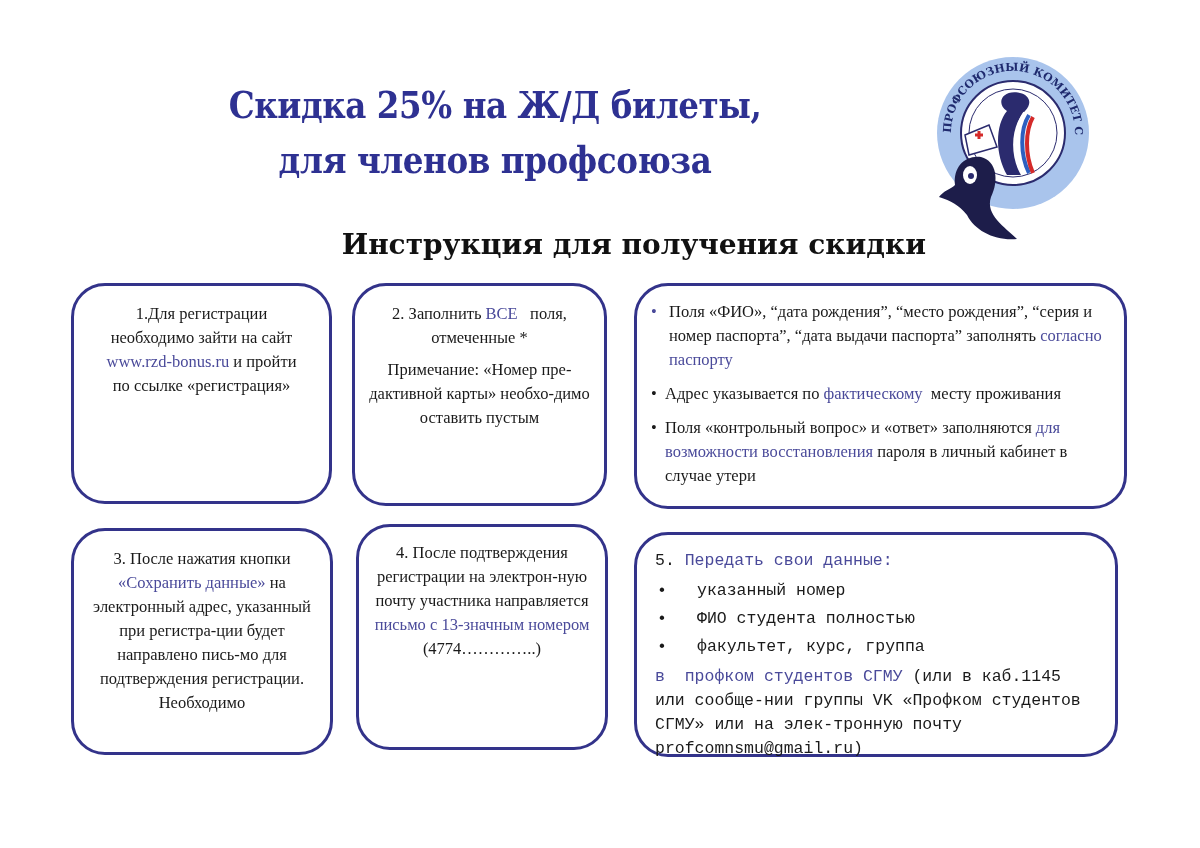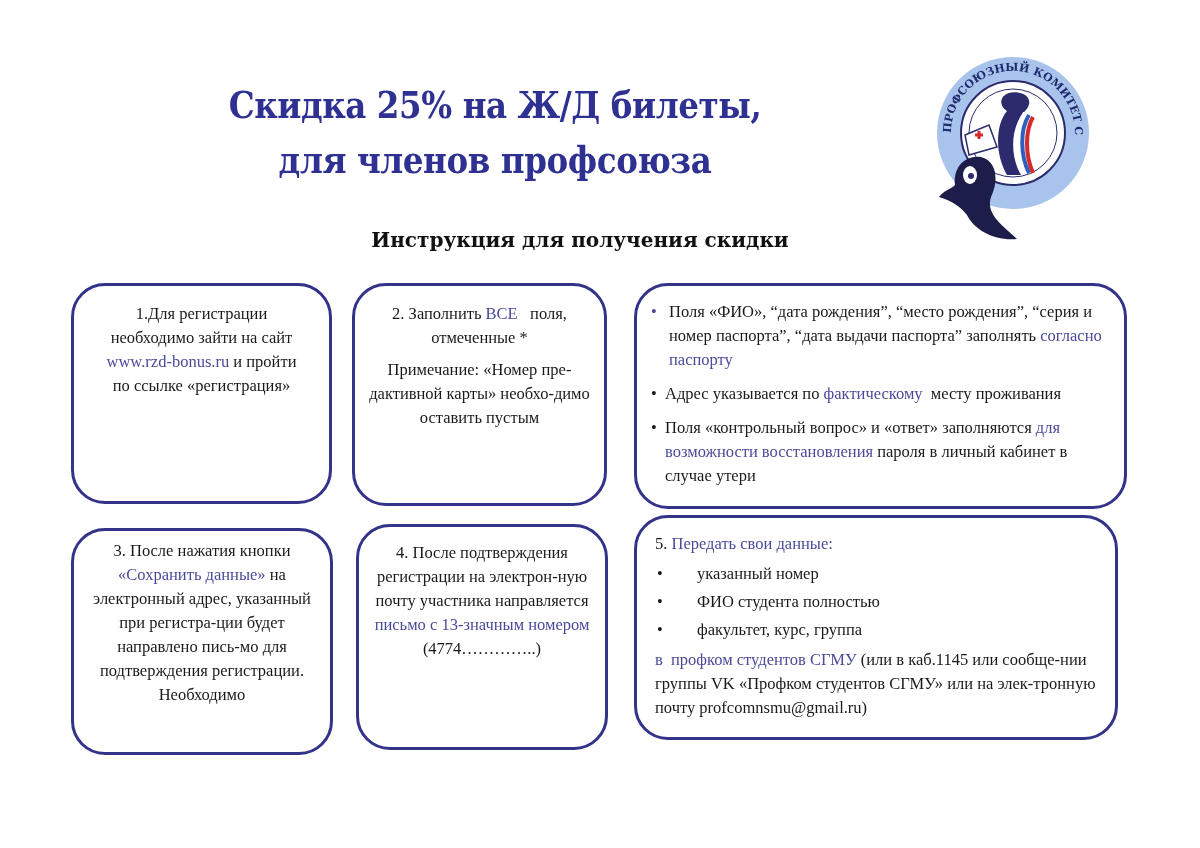--- a/index.html
+++ b/index.html
@@ -1,33 +1,33 @@
 <!DOCTYPE html>
 <html><head>
 <meta charset="utf-8">
 <style>
   html,body{margin:0;padding:0;}
   body{width:1200px;height:848px;background:#ffffff;position:relative;overflow:hidden;
        font-family:"DejaVu Serif","Liberation Serif",serif;color:#1a1a1a;}
   .title{position:absolute;left:150px;top:78px;width:690px;text-align:center;
          font-family:"DejaVu Serif",serif;font-weight:bold;font-size:37px;line-height:55px;
          color:#2e3192;letter-spacing:-0.5px;transform:scaleX(0.88);transform-origin:center;}
-  .subtitle{position:absolute;left:250px;top:228px;width:660px;text-align:center;
-         font-family:"DejaVu Serif",serif;font-weight:bold;font-size:20px;color:#111;}
+  .subtitle{position:absolute;left:266px;top:228px;width:660px;text-align:right;
+         font-family:"DejaVu Serif",serif;font-weight:bold;font-size:28px;color:#111;}
   .logo{position:absolute;left:925px;top:55px;width:165px;height:195px;}
   .box{position:absolute;border:3px solid #33338a;border-radius:34px;box-sizing:border-box;
        font-family:"Liberation Serif","DejaVu Serif",serif;font-size:16.5px;line-height:24px;color:#1a1a1a;}
   .center{text-align:center;}
   .hl{color:#4a4a9a;}
   .b1{left:71px;top:283px;width:261px;height:221px;padding:16px 14px;}
   .b2{left:352px;top:283px;width:255px;height:223px;padding:16px 2px;}
   .b3{left:634px;top:283px;width:493px;height:226px;padding:14px 14px 10px 14px;}
-  .b4{left:71px;top:528px;width:262px;height:227px;padding:8px 10px;}
+  .b4{left:71px;top:528px;width:262px;height:227px;padding:16px 10px;}
   .b5{left:356px;top:524px;width:252px;height:226px;padding:14px 10px;}
-  .b6{left:634px;top:515px;width:484px;height:225px;padding:14px 18px;}
+  .b6{left:634px;top:532px;width:484px;height:225px;padding:14px 18px;font-family:Liberation Mono, monospace;}
   .gap{height:8px;}
   .bullet-row{display:flex;margin-bottom:10px;}
   .bullet{width:14px;flex:none;}
   .list5{margin:4px 0 4px 0;}
   .list5 .row{display:flex;line-height:28px;}
   .list5 .dot{width:40px;flex:none;padding-left:2px;}
 </style>
 </head>
 <body>
 

